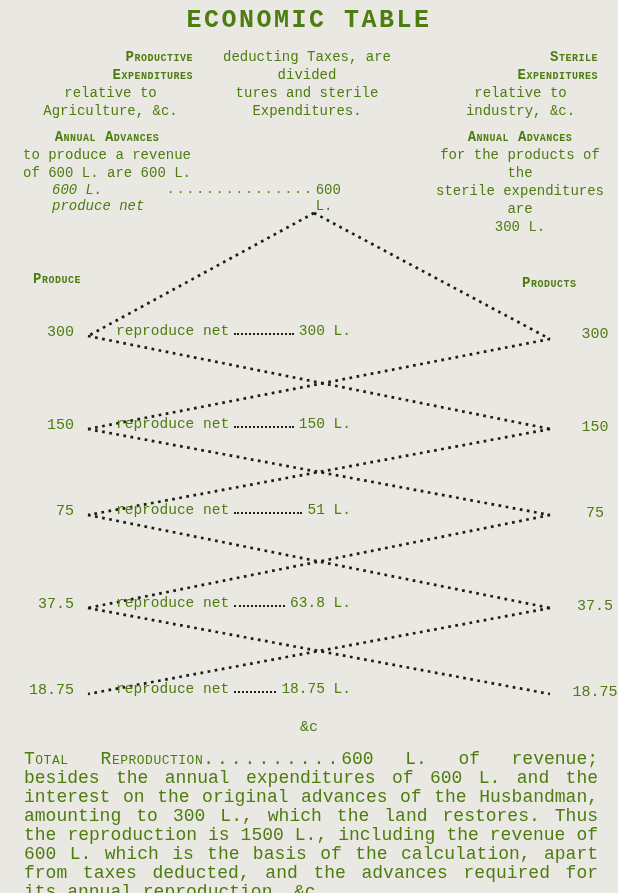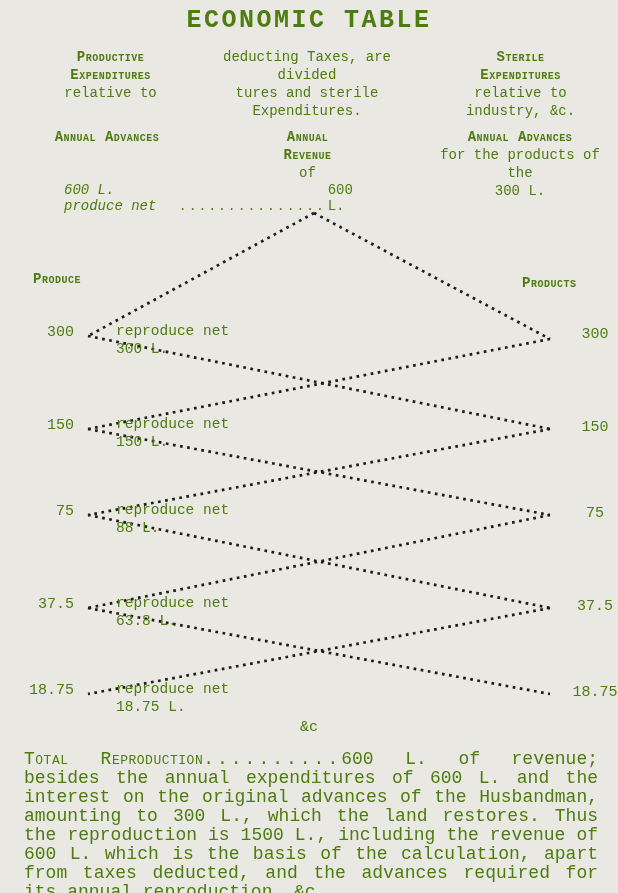--- a/index.html
+++ b/index.html
@@ -18,51 +18,50 @@
   
   .title{
     left:0;top:6px;width:618px;
     text-align:center;
     font-size:25px;font-weight:700;
     letter-spacing:2.5px;
   }
 
   
   .hdr{font-size:14px;line-height:18px;text-align:center;}
-  .hdr .cap{font-variant:small-caps;font-weight:700;letter-spacing:0.5px;}
+  .hdr .cap{font-variant:small-caps;font-weight:700;letter-spacing:0.5px;text-align:right;}
   .hdr-left{left:28px;top:48px;width:165px;}
   .hdr-mid{left:193px;top:48px;width:228px;}
   .hdr-right{left:443px;top:48px;width:155px;}
 
   
   .adv{font-size:14px;line-height:18px;text-align:center;}
   .adv .cap{font-variant:small-caps;font-weight:700;letter-spacing:0.5px;}
   .adv-left{left:18px;top:128px;width:178px;}
   .adv-mid{left:240px;top:128px;width:135px;}
   .adv-right{left:435px;top:128px;width:170px;}
   .produce-net-line{
-    left:64px;top:182px;width:302px;
-    display:flex;align-items:flex-end;
+    left:52px;top:182px;width:302px;
+    display:flex;align-items:flex-start;
     font-size:14px;
   }
   .produce-net-line .dots{flex:1 1 auto;overflow:hidden;white-space:nowrap;letter-spacing:2px;font-size:13px;}
 
   
   svg.zigzag{position:absolute;left:0;top:205px;}
   .side-label{font-size:14px;font-weight:700;letter-spacing:0.5px;margin-top:13px;}
   .lbl-produce{left:33px;top:258px;}
   .lbl-products{left:522px;top:262px;}
   .rowval{font-size:15px;}
   .rowval-left{left:14px;width:60px;text-align:right;}
   .rowval-right{left:564px;width:62px;text-align:center;}
   .rowline{
     left:116px;width:235px;
     display:flex;align-items:baseline;
     font-size:14.5px;
-    flex-direction:column;
   }
   .rowline .dotfill{
     flex:1 1 auto;height:0;
     border-bottom:2.2px dotted #221f1a;
     margin:0 5px;align-self:flex-end;
     transform:translateY(-4px);
   }
   .etc{left:0;top:719px;width:618px;text-align:center;font-size:15px;}
 
   
@@ -78,43 +77,42 @@
 <body>
 
 <div class="page">
 
   <div class="abs title">ECONOMIC TABLE</div>
 
   <div class="abs hdr hdr-left">
     <div class="cap">Productive</div>
     <div class="cap">Expenditures</div>
     <div>relative to</div>
+    <div>Agriculture, &amp;c.</div>
   </div>
   <div class="abs hdr hdr-mid">
     <div>deducting Taxes, are divided</div>
     <div>tures and sterile Expenditures.</div>
   </div>
   <div class="abs hdr hdr-right">
     <div class="cap">Sterile</div>
     <div class="cap">Expenditures</div>
     <div>relative to</div>
     <div>industry, &amp;c.</div>
   </div>
 
   <div class="abs adv adv-left">
     <div class="cap">Annual Advances</div>
-  </div>
-  <div class="abs adv adv-mid">
-    <div class="cap">Annual</div>
-    <div class="cap">Revenue</div>
-    <div>of</div>
+    <div>to produce a revenue</div>
+    <div>of 600 L. are 600 L.</div>
   </div>
   <div class="abs adv adv-right">
     <div class="cap">Annual Advances</div>
     <div>for the products of the</div>
+    <div>sterile expenditures are</div>
     <div>300 L.</div>
   </div>
   <div class="abs produce-net-line">
     <span class="ital">600 L. produce net</span>
     <span class="dots">....................</span>
     <span>600 L.</span>
   </div>
 
   <svg class="zigzag" width="618" height="500" viewBox="0 0 618 500">
     <g stroke="#1f1c17" stroke-width="2.7" stroke-dasharray="2.7,4.5" fill="none">
@@ -147,21 +145,21 @@
     <span>reproduce net</span>
     <span class="dotfill"></span>
     <span>150 L.</span>
   </div>
   <div class="abs rowval rowval-right" style="top:419px">150</div>
 
   <div class="abs rowval rowval-left" style="top:503px">75</div>
   <div class="abs rowline" style="top:502px">
     <span>reproduce net</span>
     <span class="dotfill"></span>
-    <span>88 L.</span>
+    <span>51 L.</span>
   </div>
   <div class="abs rowval rowval-right" style="top:505px">75</div>
 
   <div class="abs rowval rowval-left" style="top:596px">37.5</div>
   <div class="abs rowline" style="top:595px">
     <span>reproduce net</span>
     <span class="dotfill"></span>
     <span>63.8 L.</span>
   </div>
   <div class="abs rowval rowval-right" style="top:598px">37.5</div>

